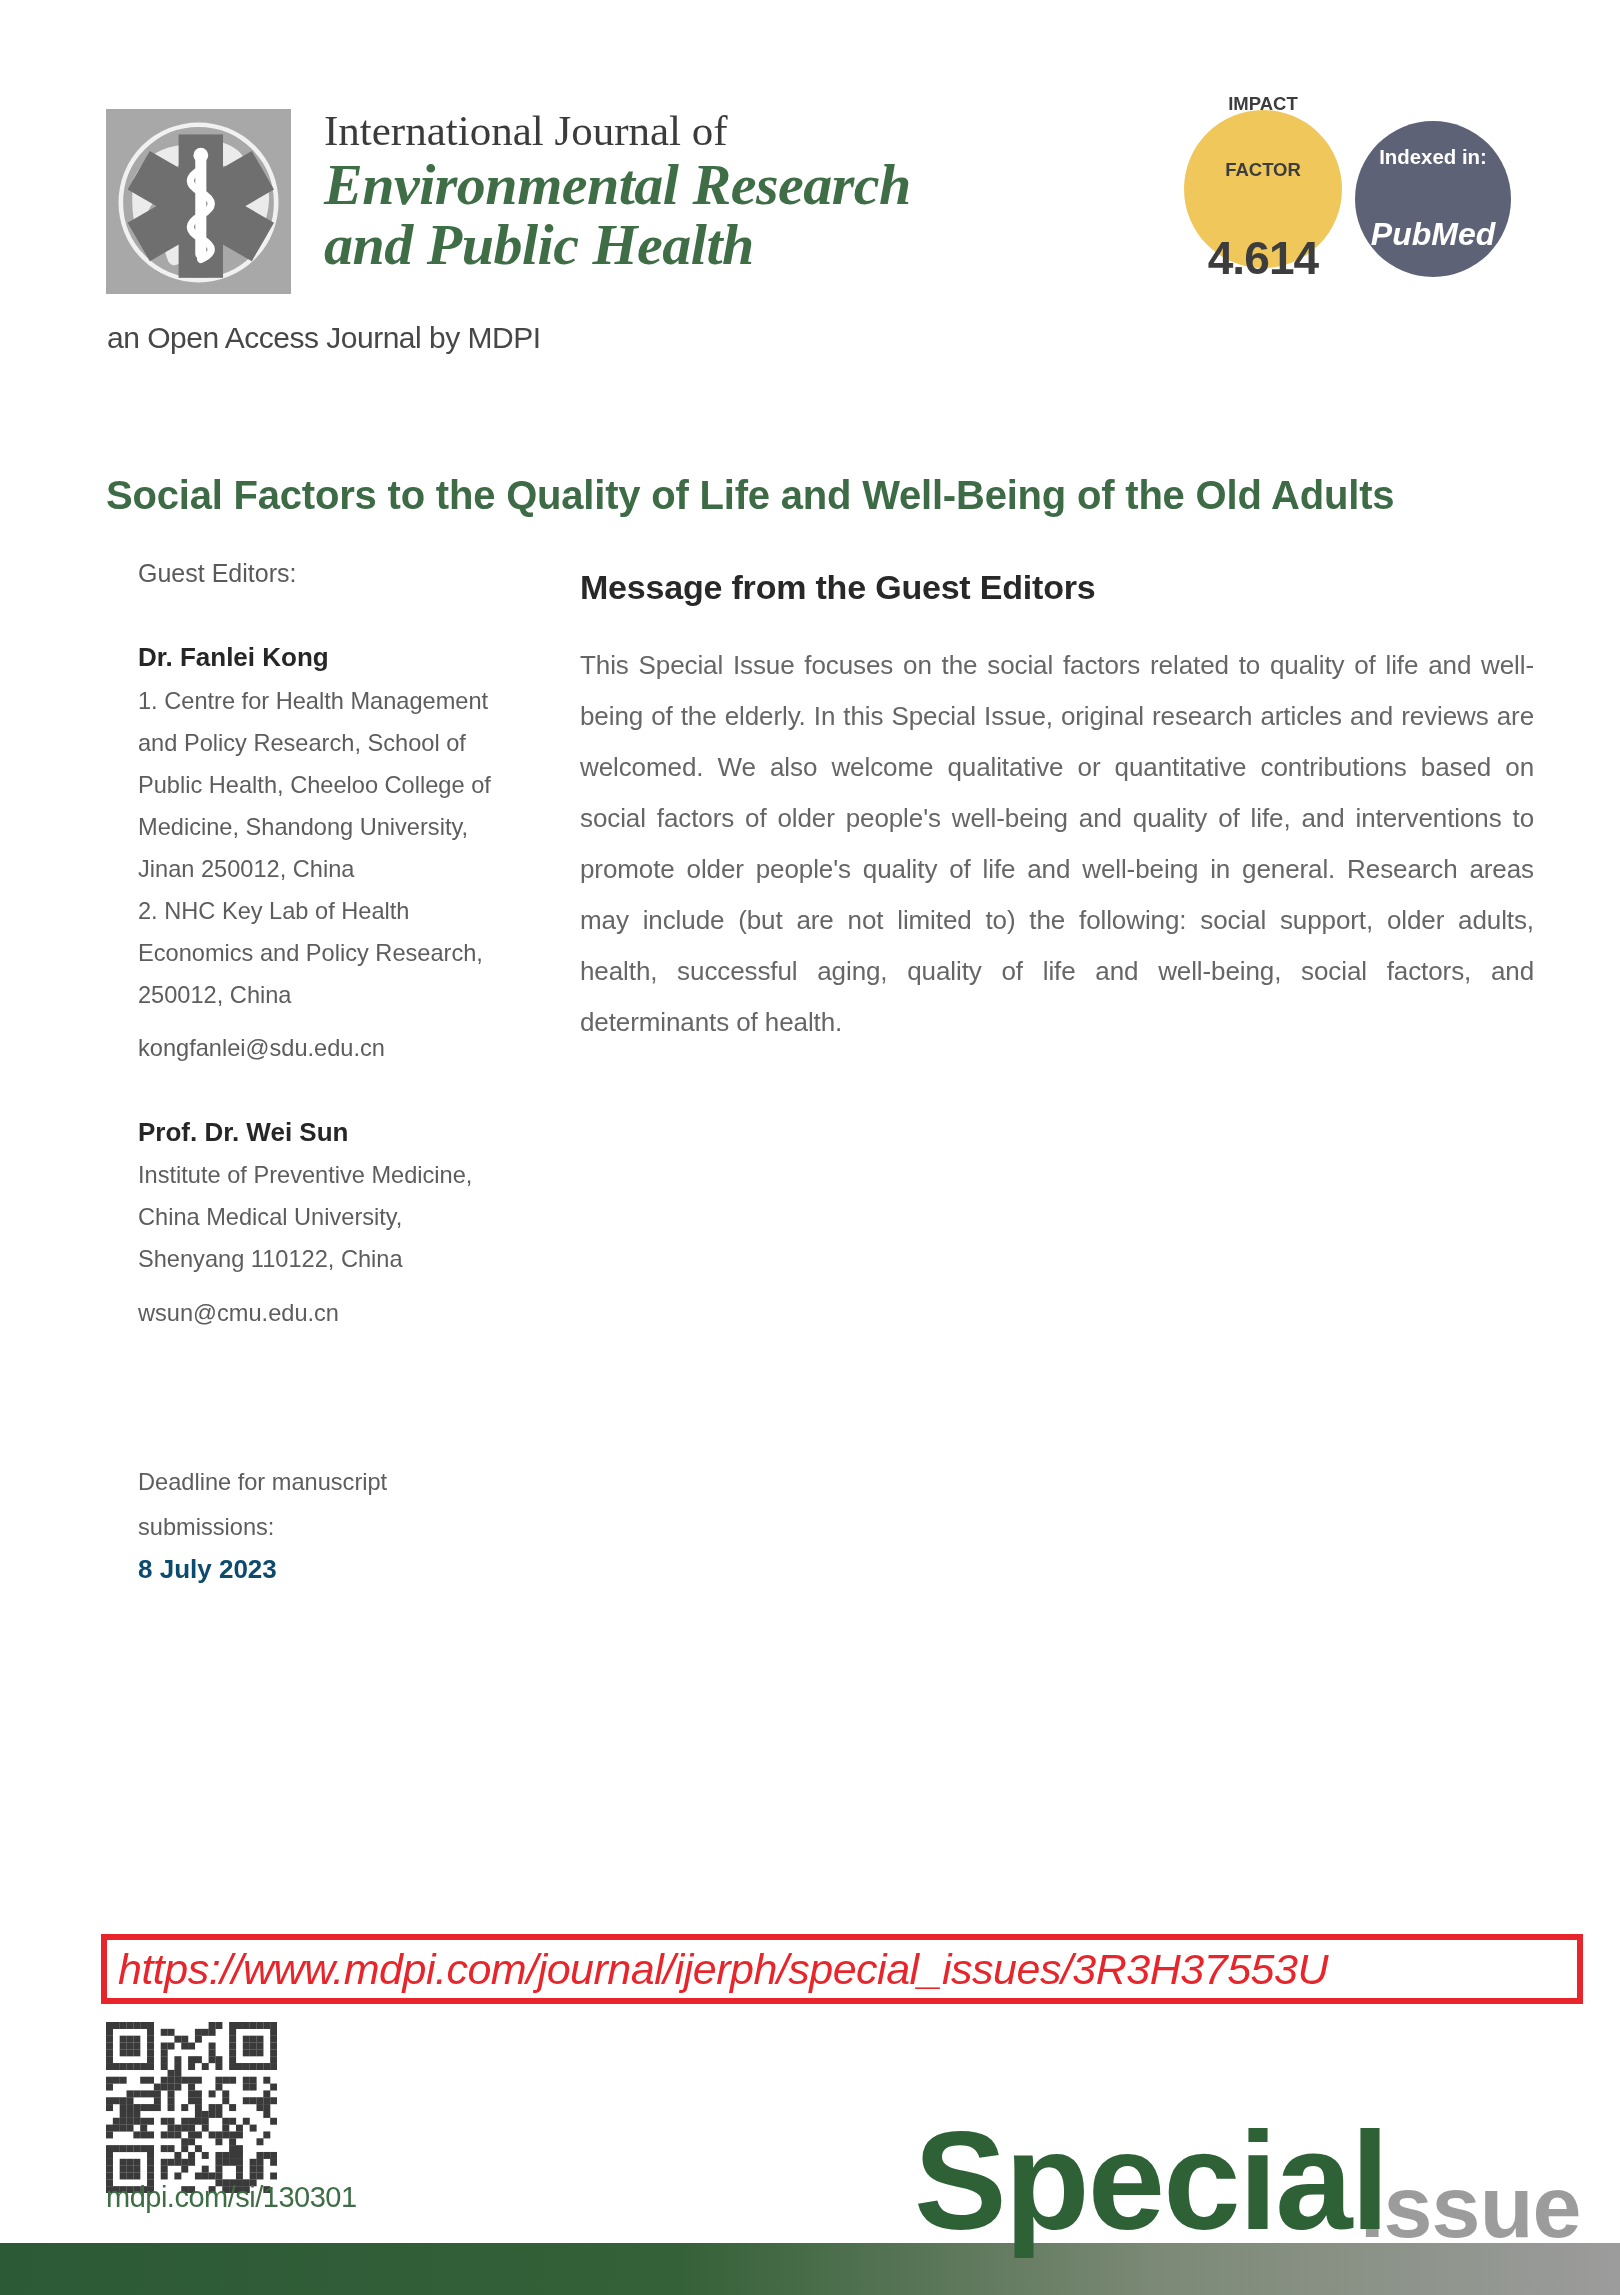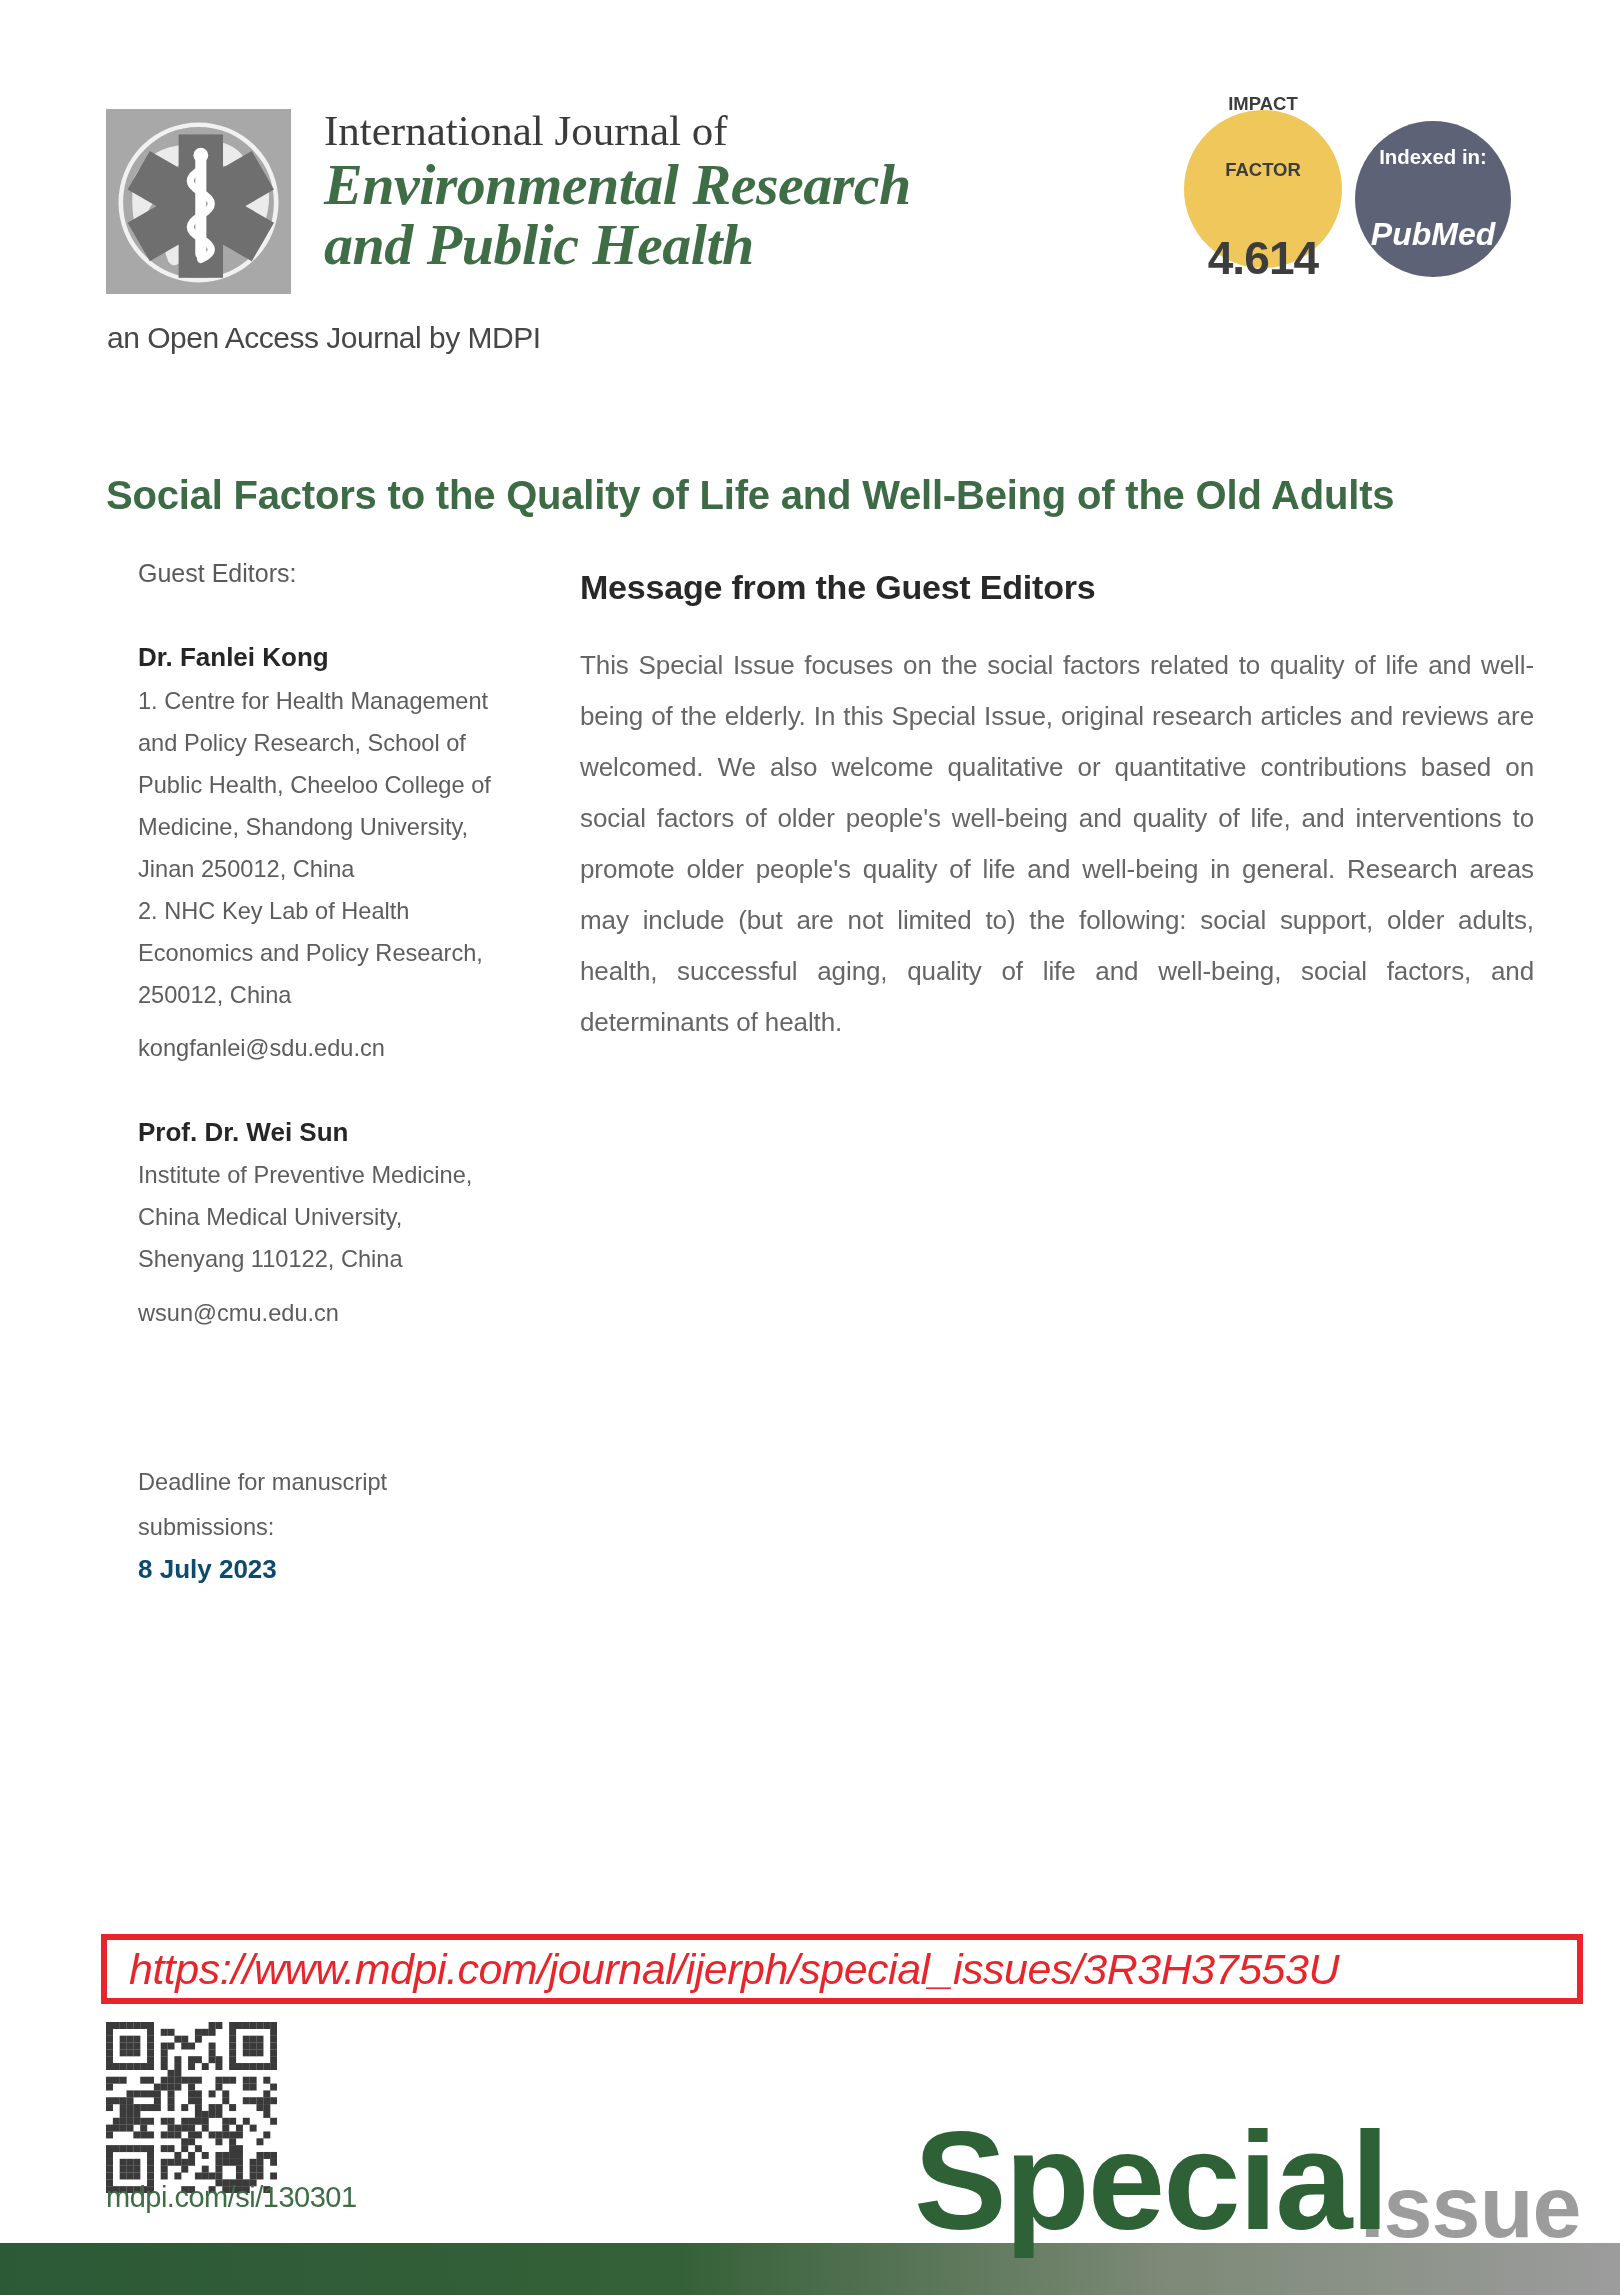--- a/index.html
+++ b/index.html
@@ -42,21 +42,21 @@
   .dl-date{font-size:26px;font-weight:bold;color:#0c4a6e;margin-top:4.6px;}
 
   
   #right-col{left:580px;top:568px;width:954px;}
   .msg-heading{font-size:34px;font-weight:bold;color:#282828;letter-spacing:-0.2px;}
   .msg-body{margin-top:33px;font-size:26px;line-height:51px;color:#666666;text-align:justify;letter-spacing:-0.1px;}
 
   
   #url-box{left:101px;top:1934px;width:1470px;height:58px;border:6.5px solid #e8252a;
            display:flex;align-items:center;}
-  #url-box span{font-size:43px;font-style:italic;color:#e8252a;padding-left:22px;white-space:nowrap;letter-spacing:-0.5px;}
+  #url-box span{font-size:43px;font-style:italic;color:#e8252a;padding-left:11px;white-space:nowrap;letter-spacing:-0.5px;}
 
   
   #qr{left:106px;top:2022px;width:171px;height:171px;}
   #short-url{left:106px;top:2181px;font-size:29px;color:#3e6d46;letter-spacing:-0.5px;}
 
   
   #band{left:0;top:2243px;width:1620px;height:52px;
         background:linear-gradient(90deg,#2c5a36 0%,#356138 42%,#7d8a77 72%,#9c9c9c 100%);z-index:1;}
   #word-issue{left:1360px;top:2163px;font-size:88px;font-weight:bold;color:#9c9c9c;z-index:2;line-height:1;letter-spacing:-0.9px;}
   #word-special{left:914px;top:2111px;font-size:139px;font-weight:bold;color:#2f6137;z-index:3;line-height:1;letter-spacing:-1.9px;}

